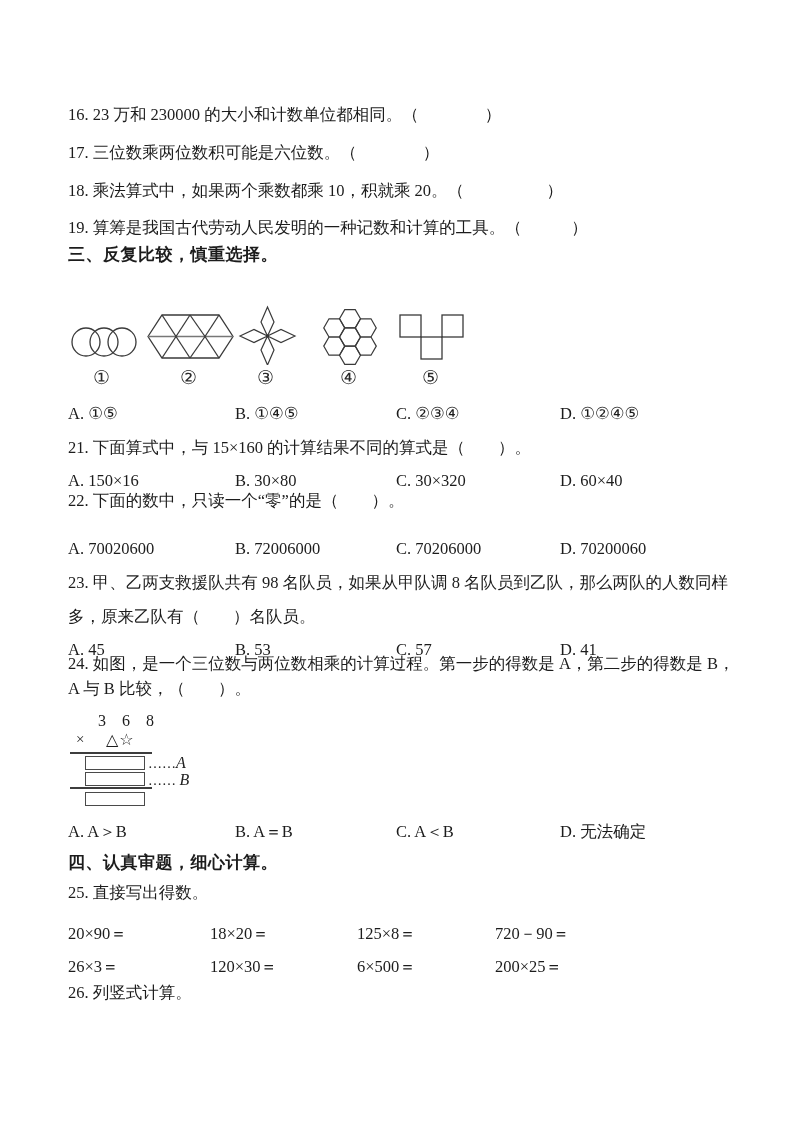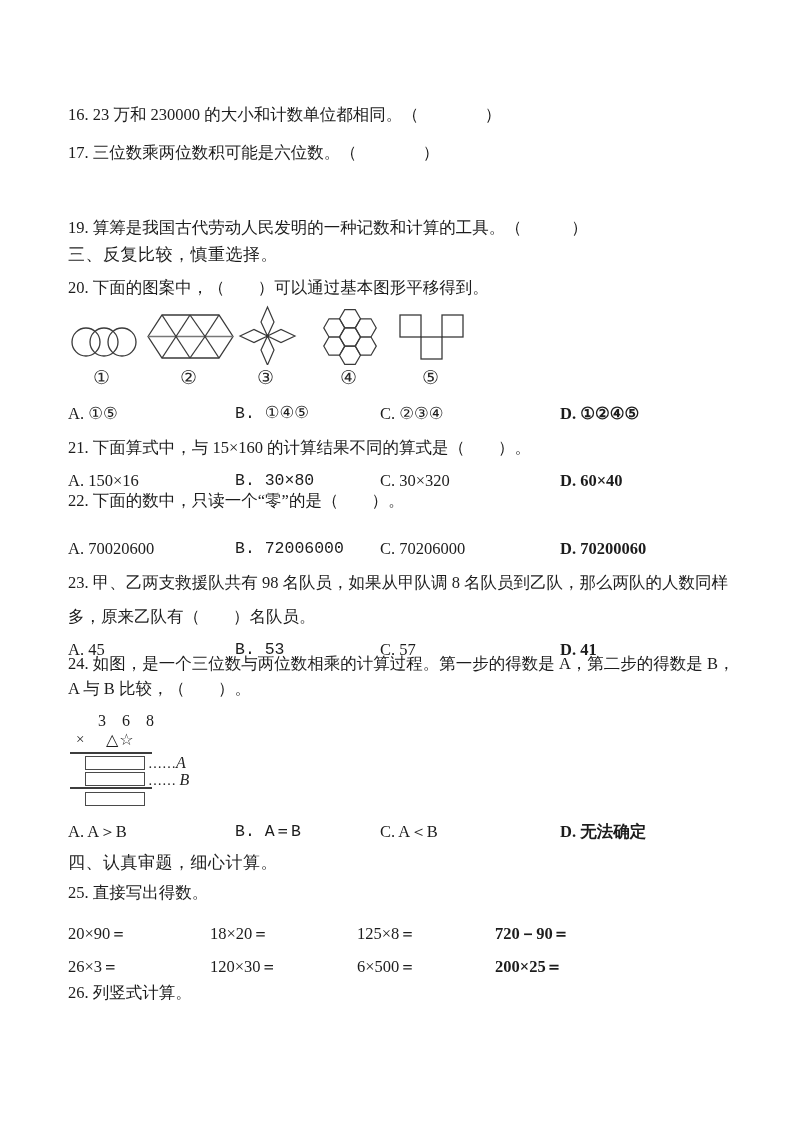--- a/index.html
+++ b/index.html
@@ -12,41 +12,41 @@
     font-size:16.5px;
     overflow:hidden;
   }
   .line{
     position:absolute;
     left:68px;
     white-space:nowrap;
     line-height:22px;
   }
   .section-title{
-    font-weight:400;
+    font-weight:700;
     font-size:17px;
     letter-spacing:0.5px;
   }
   .opts{
     position:absolute;
     left:68px;
     width:690px;
     white-space:nowrap;
     line-height:22px;
   }
   .opts span{position:absolute;top:0;white-space:nowrap;}
   .opt-a{left:0;}
-  .opt-b{left:167px;font-family:Liberation Mono, monospace;}
-  .opt-c{left:312px;}
-  .opt-d{left:492px;font-weight:bold;}
+  .opt-b{left:167px;}
+  .opt-c{left:328px;}
+  .opt-d{left:492px;}
   .calc span{position:absolute;top:8px;white-space:nowrap;}
   .calc-1{left:0;}
   .calc-2{left:142px;}
   .calc-3{left:289px;}
-  .calc-4{left:427px;font-weight:bold;}
+  .calc-4{left:427px;}
   .figures-svg{position:absolute;left:68px;top:303px;}
   .fig-labels{position:absolute;left:68px;top:366px;width:420px;height:24px;font-size:19px;color:#2a2a2a;}
   .fig-labels span{position:absolute;top:0;}
   
   .mul-diagram{position:absolute;left:68px;top:714px;width:210px;height:100px;font-size:16px;}
   .mul-top{position:absolute;left:30px;top:-2px;letter-spacing:6px;font-size:16px;}
   .mul-sign{position:absolute;left:8px;top:17px;font-size:15px;}
   .mul-factor{position:absolute;left:38px;top:16px;font-size:16px;letter-spacing:1px;}
   .mul-rule{position:absolute;left:2px;width:82px;height:0;border-top:2px solid #3d3d3d;}
   .rule-1{top:38px;}
@@ -60,25 +60,25 @@
   .dots-b{top:57px;}
   .mul-dots i{font-family:"Liberation Serif",serif;font-style:italic;font-size:16px;}
 </style>
 </head>
 <body>
 
 <div class="page">
 
   <div class="line" style="top:104px">16. 23 万和 230000 的大小和计数单位都相同。（　　　　）</div>
   <div class="line" style="top:142px">17. 三位数乘两位数积可能是六位数。（　　　　）</div>
+  <div class="line" style="top:180px">18. 乘法算式中，如果两个乘数都乘 10，积就乘 20。（　　　　　）</div>
   <div class="line" style="top:217px">19. 算筹是我国古代劳动人民发明的一种记数和计算的工具。（　　　）</div>
 
   <div class="line section-title" style="top:244px">三、反复比较，慎重选择。</div>
 
-  <div class="line" style="top:277px">20. 下面的图案中，（　　）可以通过基本图形平移得到。</div>
 
   <svg class="figures-svg" width="410" height="62" viewBox="0 0 410 62">
 
     <g fill="none" stroke="#3a3a3a" stroke-width="1.3">
       <circle cx="18" cy="39" r="14"></circle>
       <circle cx="36" cy="39" r="14"></circle>
       <circle cx="54" cy="39" r="14"></circle>
     </g>
 
     <g fill="none" stroke="#3a3a3a" stroke-width="1.3">

